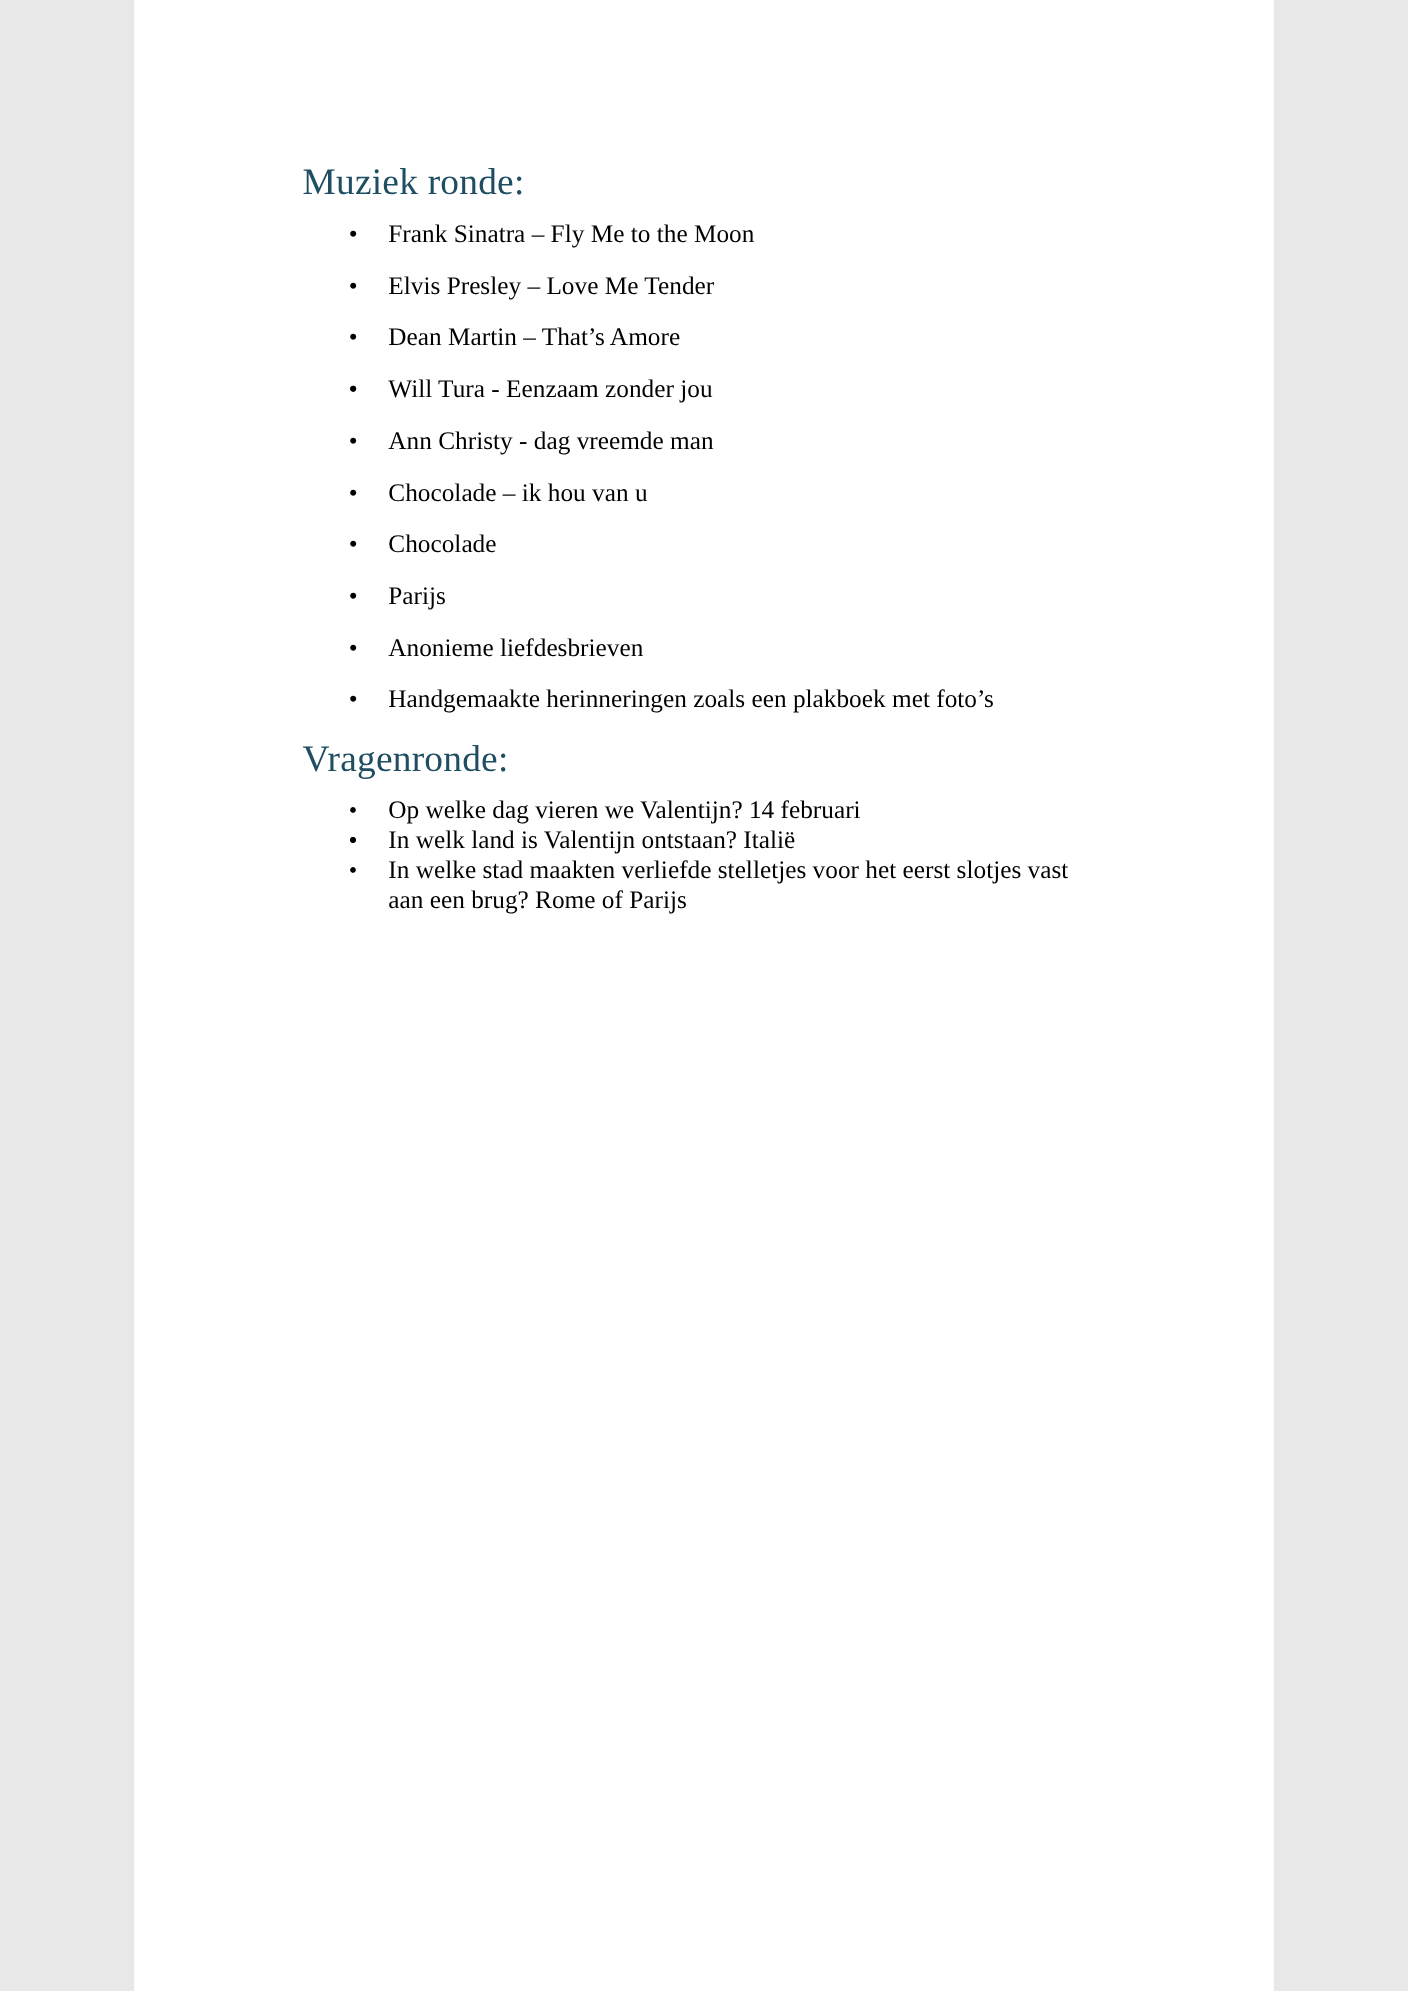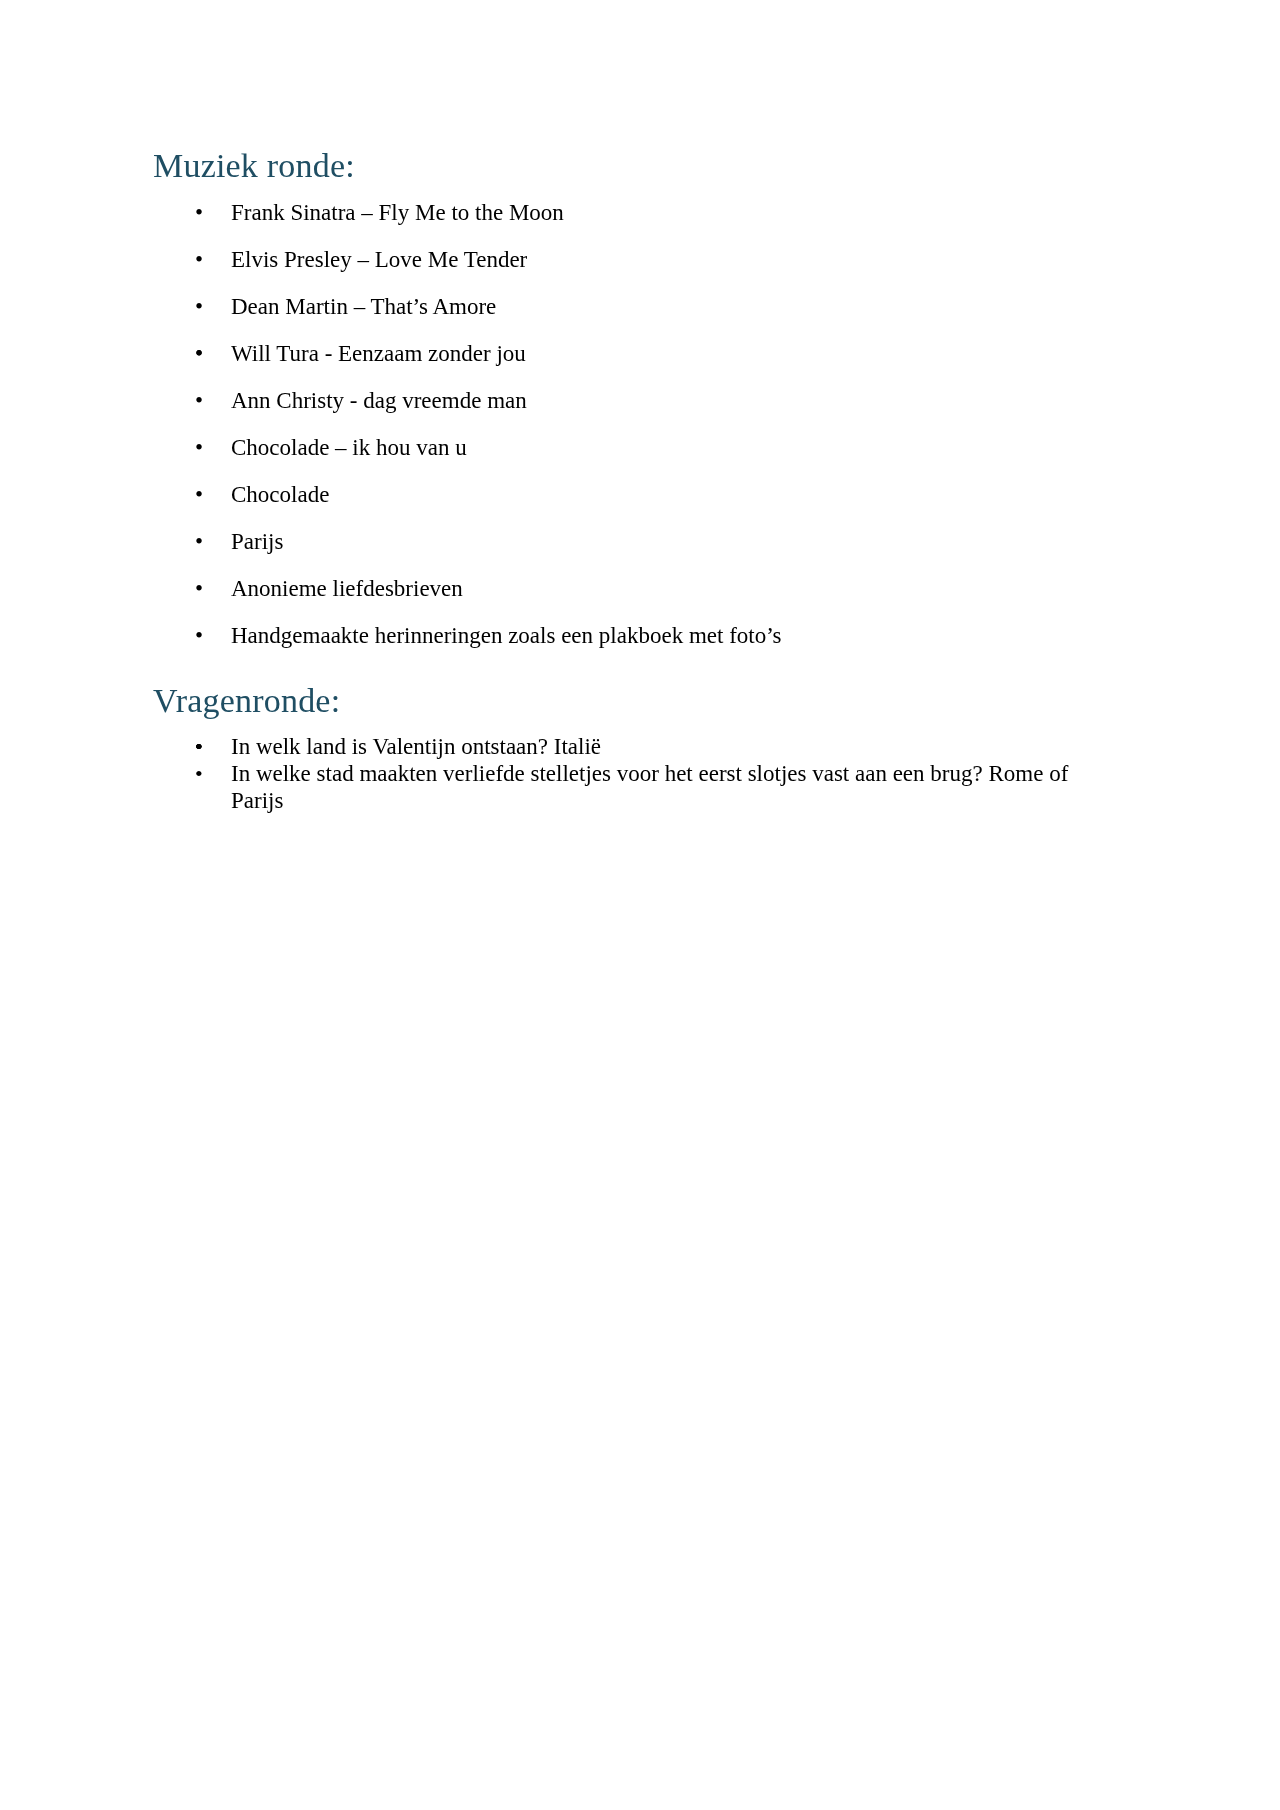--- a/index.html
+++ b/index.html
@@ -1,18 +1,18 @@
 <!DOCTYPE html>
 <html lang="nl"><head>
 <meta charset="utf-8">
 <style>
   html, body { margin: 0; padding: 0; background: #e8e8e8; }
   .page {
     position: relative;
-    width: 1280px;
+    width: 1036px;
     height: 1810px;
     background: #ffffff;
     overflow: hidden;
     margin: 0 auto;
   }
   .doc {
     box-sizing: border-box;
     padding: 146px 153px 0 153px;
     font-family: "Liberation Serif", "DejaVu Serif", serif;
     color: #000000;
@@ -21,21 +21,21 @@
     font-family: "Liberation Serif", "DejaVu Serif", serif;
     font-weight: 400;
     font-size: 34px;
     line-height: 1.2;
     color: #1f4e63;
     margin: 0;
     letter-spacing: 0.2px;
   }
   #section-muziek-ronde .doc-heading { margin-bottom: 12px; }
   #section-valentijncadeaus .doc-heading { margin-top: 23px; margin-bottom: 13px; }
-  #section-vragenronde .doc-heading { margin-top: 31px; margin-bottom: 11px; }
+  #section-vragenronde .doc-heading { margin-top: 21px; margin-bottom: 11px; }
 
   ul.bullet-list {
     margin: 0;
     padding: 0;
     list-style: none;
   }
   ul.bullet-list li {
     position: relative;
     padding-left: 78px;
     font-size: 23px;
@@ -76,21 +76,21 @@
           <li><span class="bullet">•</span><span>Chocolade</span></li>
           <li><span class="bullet">•</span><span>Parijs</span></li>
           <li><span class="bullet">•</span><span>Anonieme liefdesbrieven</span></li>
           <li><span class="bullet">•</span><span>Handgemaakte herinneringen zoals een plakboek met foto’s</span></li>
         </ul>
     </section>
 
     <section id="section-vragenronde">
       <h2 class="doc-heading">Vragenronde:</h2>
       <ul class="bullet-list tight">
-          <li><span class="bullet">•</span></li>
+          <li><span class="bullet">•</span><span>Op welke dag vieren we Valentijn? 14 februari</span></li>
           <li><span class="bullet">•</span></li>
           <li><span class="bullet">•</span></li>
           <li><span class="bullet">•</span><span>In welk land is Valentijn ontstaan? Italië</span></li>
           <li><span class="bullet">•</span><span>In welke stad maakten verliefde stelletjes voor het eerst slotjes vast aan een brug? Rome of Parijs</span></li>
         </ul>
     </section>
 
   </div>
 </div>
 

